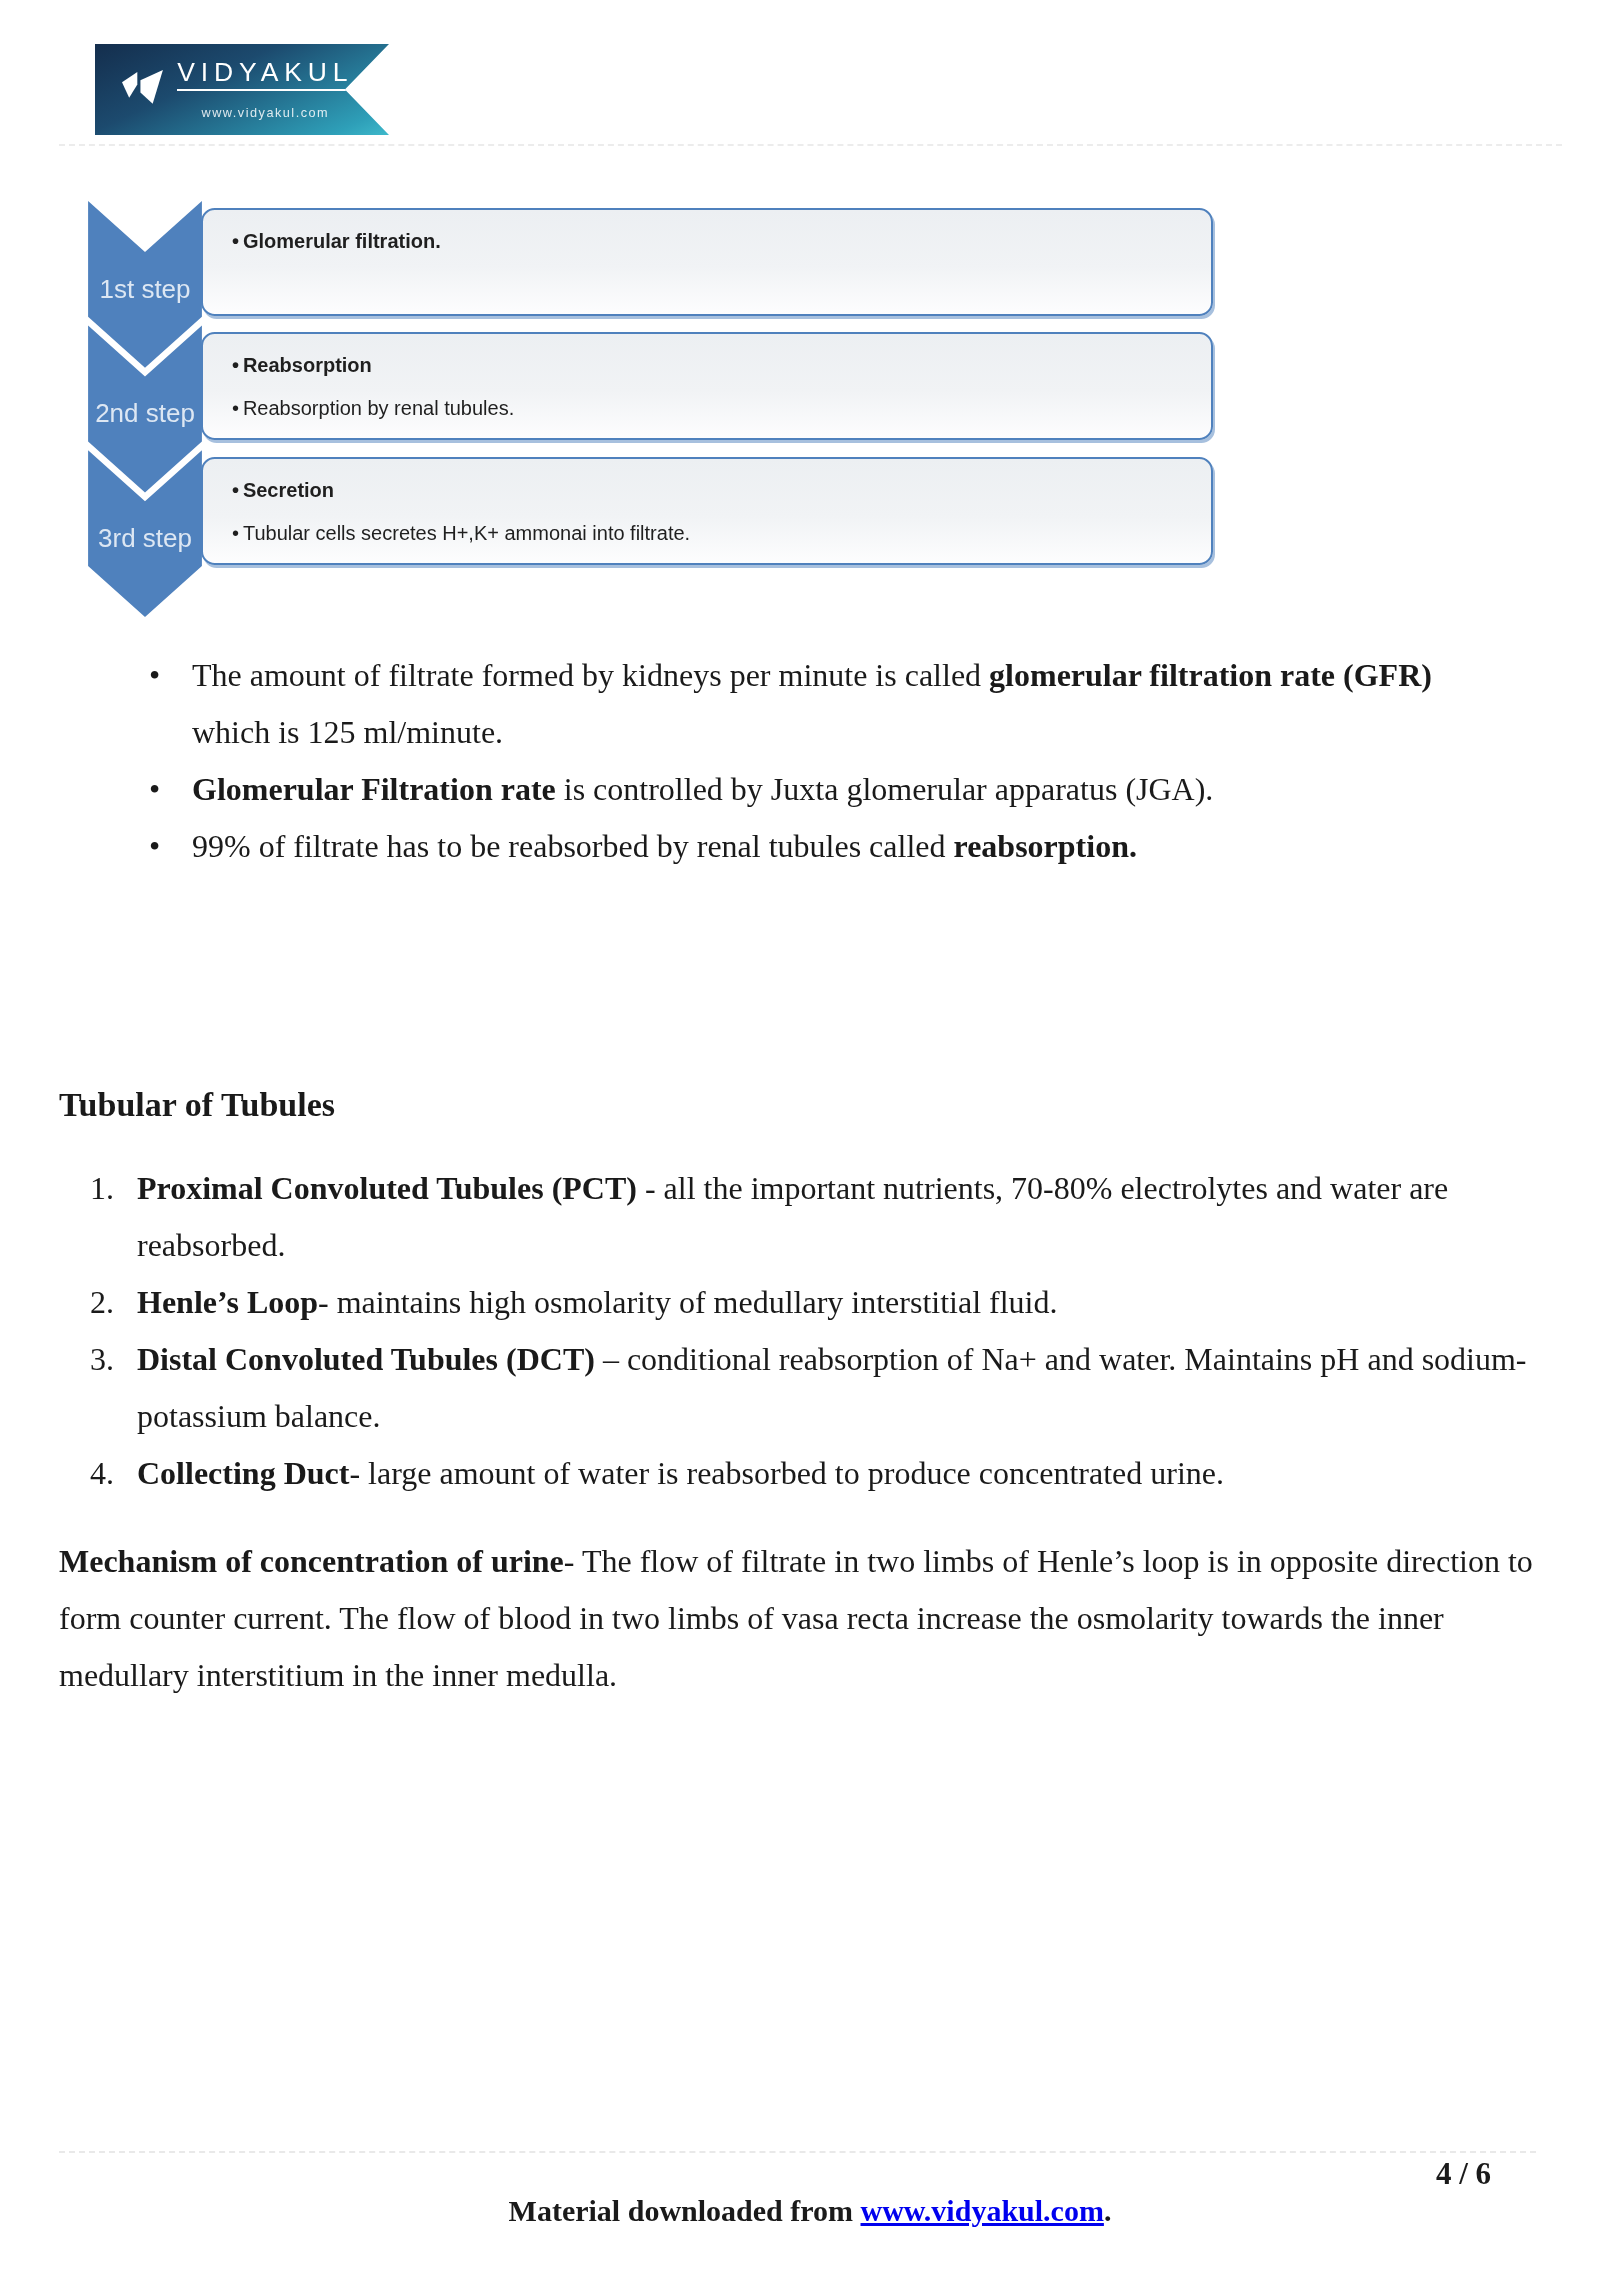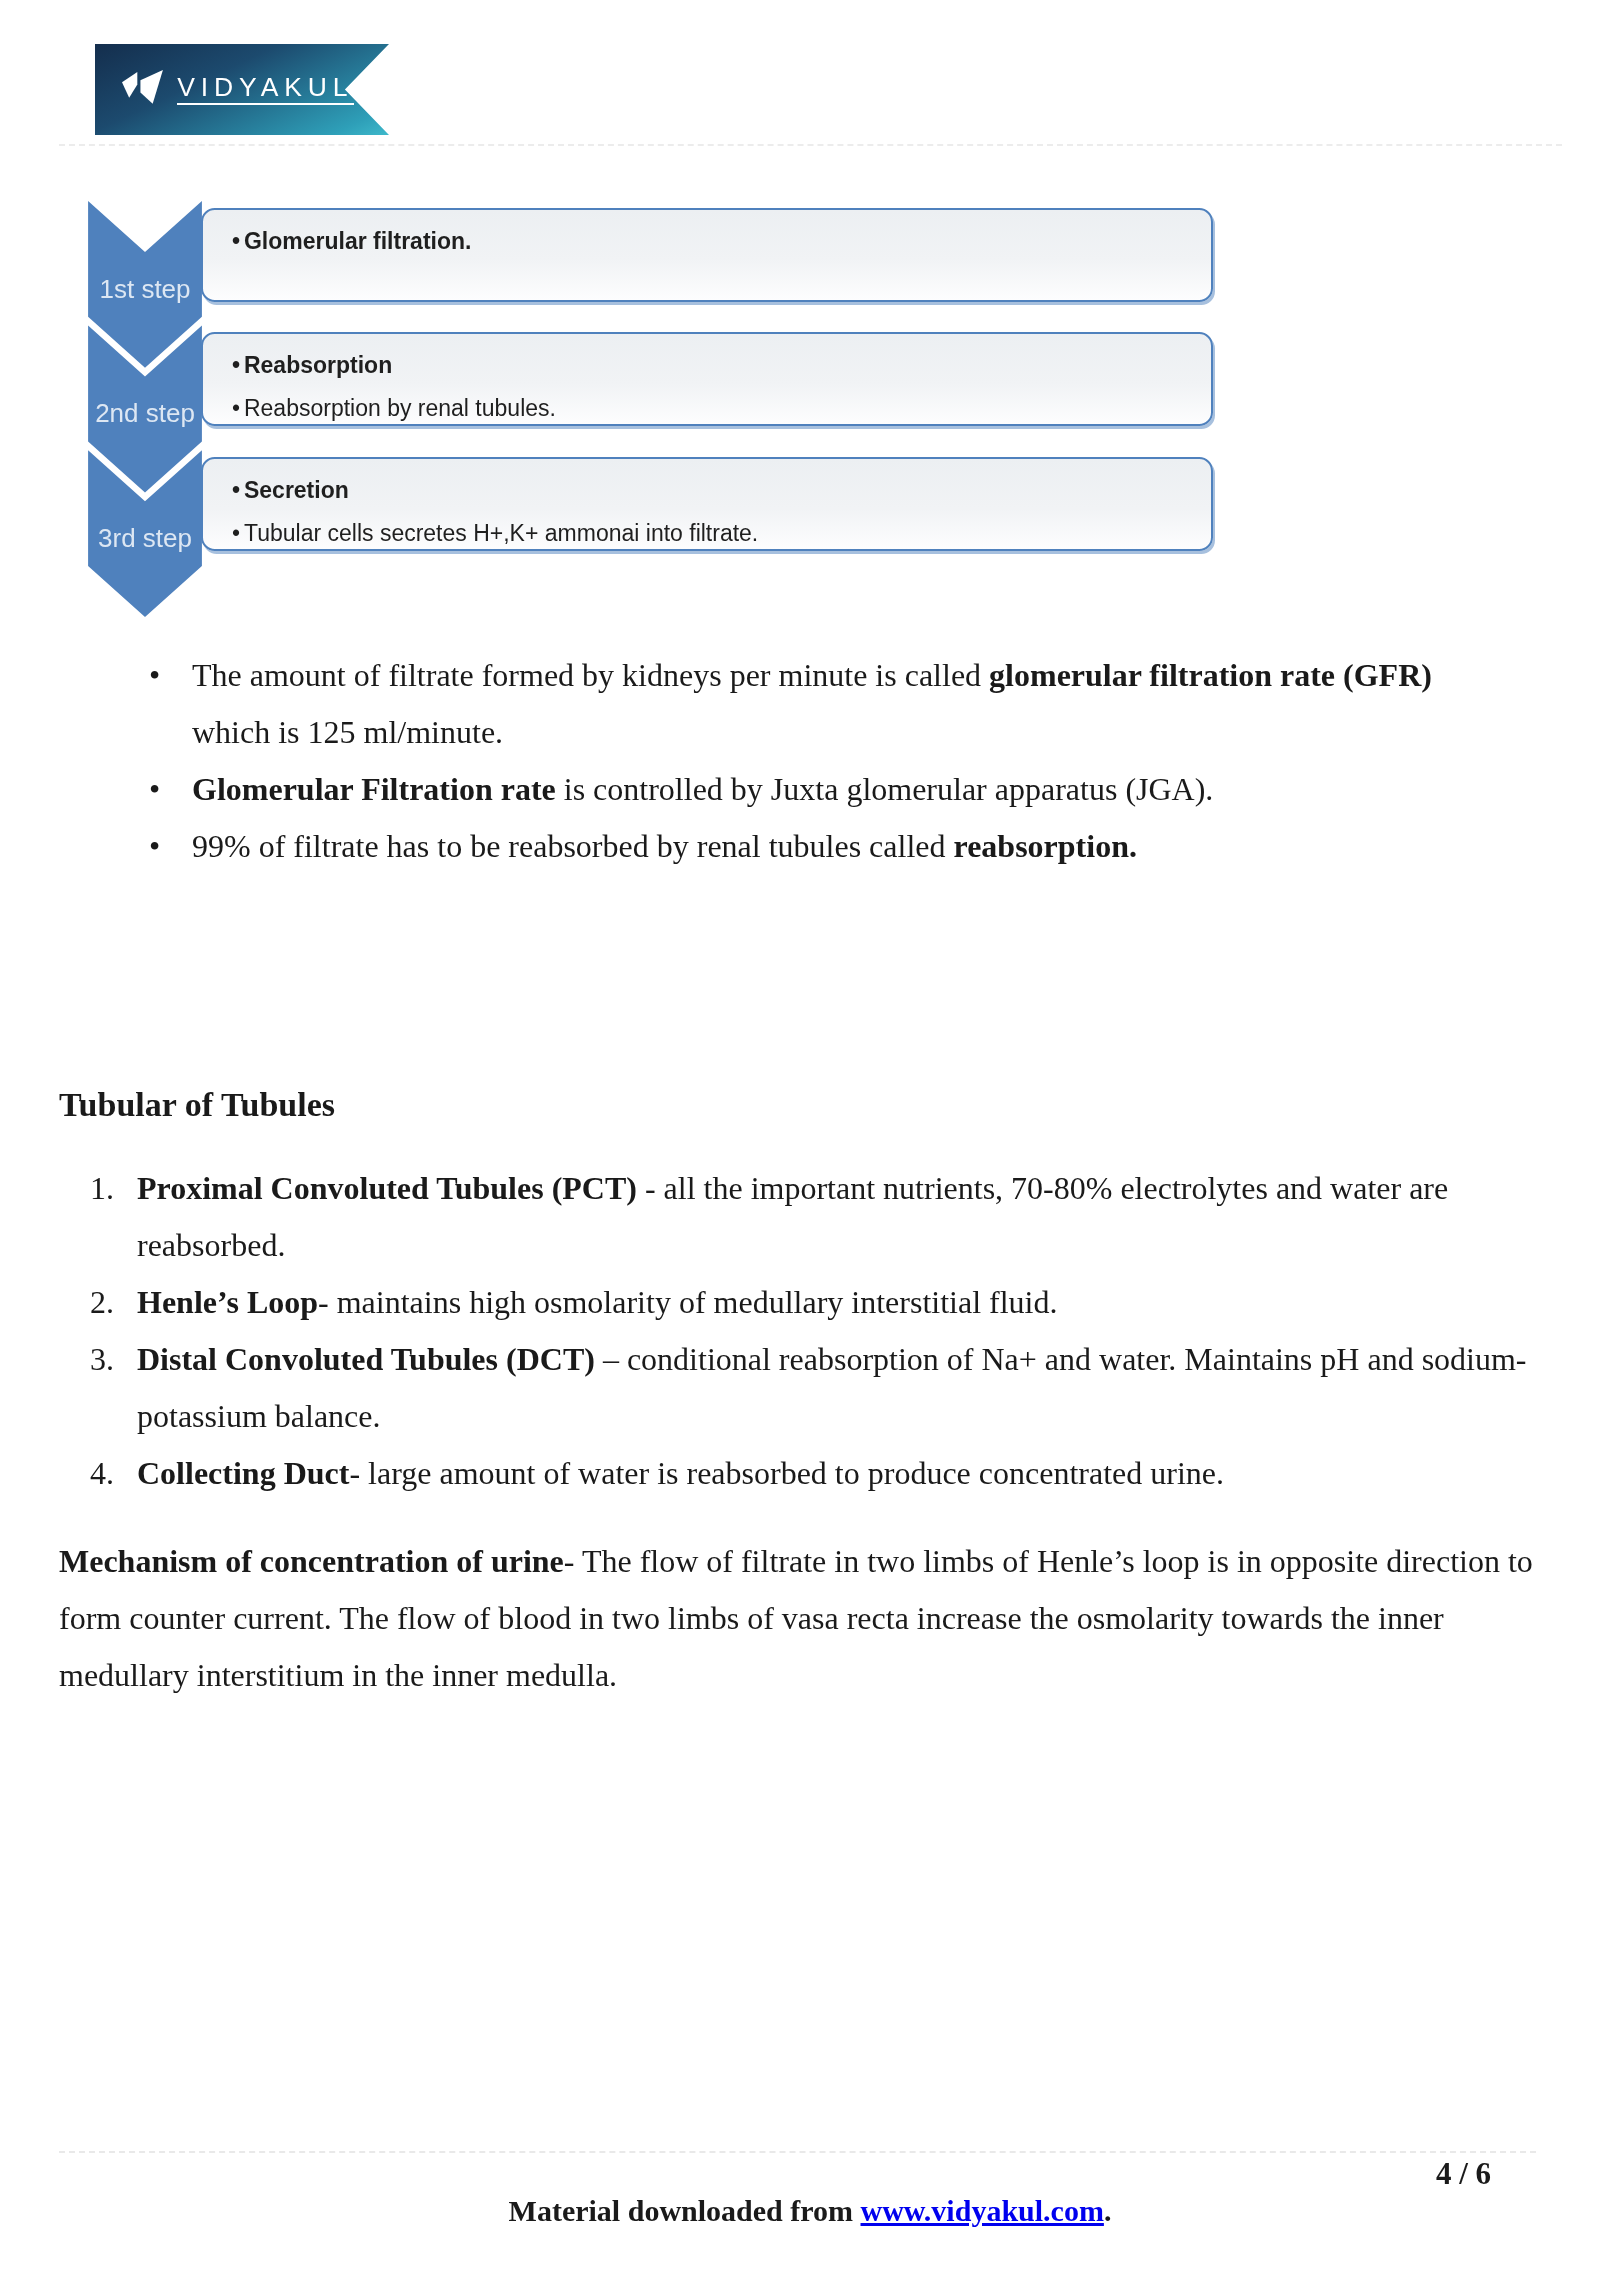--- a/index.html
+++ b/index.html
@@ -13,21 +13,21 @@
   }
   
   .banner{
     position:absolute;left:95px;top:44px;width:294px;height:91px;
     background:linear-gradient(155deg,#142e4d 0%,#1c4a6e 38%,#2e9fb8 88%,#3eb9cb 100%);
     clip-path:polygon(0 0,100% 0,85% 50%,100% 100%,0 100%);
     display:flex;align-items:center;justify-content:flex-start;
   }
   .banner-inner{display:flex;align-items:center;gap:9.8px;padding-left:27.4px;}
   .brand-mark{width:45px;height:41px;flex:0 0 auto;}
-  .brand-text{display:flex;flex-direction:row;align-items:center;gap:12px;}
+  .brand-text{display:flex;flex-direction:column;align-items:center;gap:12px;}
   .brand-name{
     font-family:"Liberation Sans",sans-serif;
     color:#ffffff;font-size:26.5px;letter-spacing:5.9px;font-weight:400;
     border-bottom:2px solid #ffffff;padding-bottom:2.9px;line-height:1;
   }
   .brand-url{
     font-family:"Liberation Sans",sans-serif;
     color:rgba(255,255,255,.85);font-size:12.7px;letter-spacing:1.5px;margin-top:2.9px;
   }
   .header-rule{
@@ -36,26 +36,26 @@
   }
   
   .diagram{position:absolute;left:88px;top:201px;width:1137px;height:423px;}
   .chev-svg{position:absolute;left:0;top:0;}
   .chev-label{
     position:absolute;left:0;width:114px;text-align:center;
     font-family:"Liberation Sans",sans-serif;font-size:26px;color:#dde7f3;
     line-height:39px;height:39px;
   }
   .step-box{
-    position:absolute;left:113px;width:1012px;height:94px;box-sizing:border-box;
+    position:absolute;left:113px;width:1012px;height:108px;box-sizing:border-box;
     border:2.9px solid var(--accent);border-radius:13.7px;
     background:linear-gradient(180deg,#eceff2 0%,#f1f3f5 55%,#fdfdfe 100%);
     box-shadow:2px 2.9px 0 rgba(79,129,189,.5);
     padding:9.8px 9.8px 0 29px;
-    font-family:"Liberation Sans",sans-serif;font-size:23px;color:#1f1f1f;
+    font-family:"Liberation Sans",sans-serif;font-size:20px;color:#1f1f1f;
     line-height:43px;
   }
   .step-line::before{content:"•";margin-right:3.9px;}
   .step-line.t{font-weight:700;}
   
   .b{font-weight:700;}
   .bullets{position:absolute;left:59px;top:647px;width:1458px;
     list-style:none;margin:0;padding:0;font-size:32px;line-height:57px;}
   .bullets li{position:relative;padding-left:133px;}
   .bullets li::before{content:"•";position:absolute;left:90px;top:0;}

